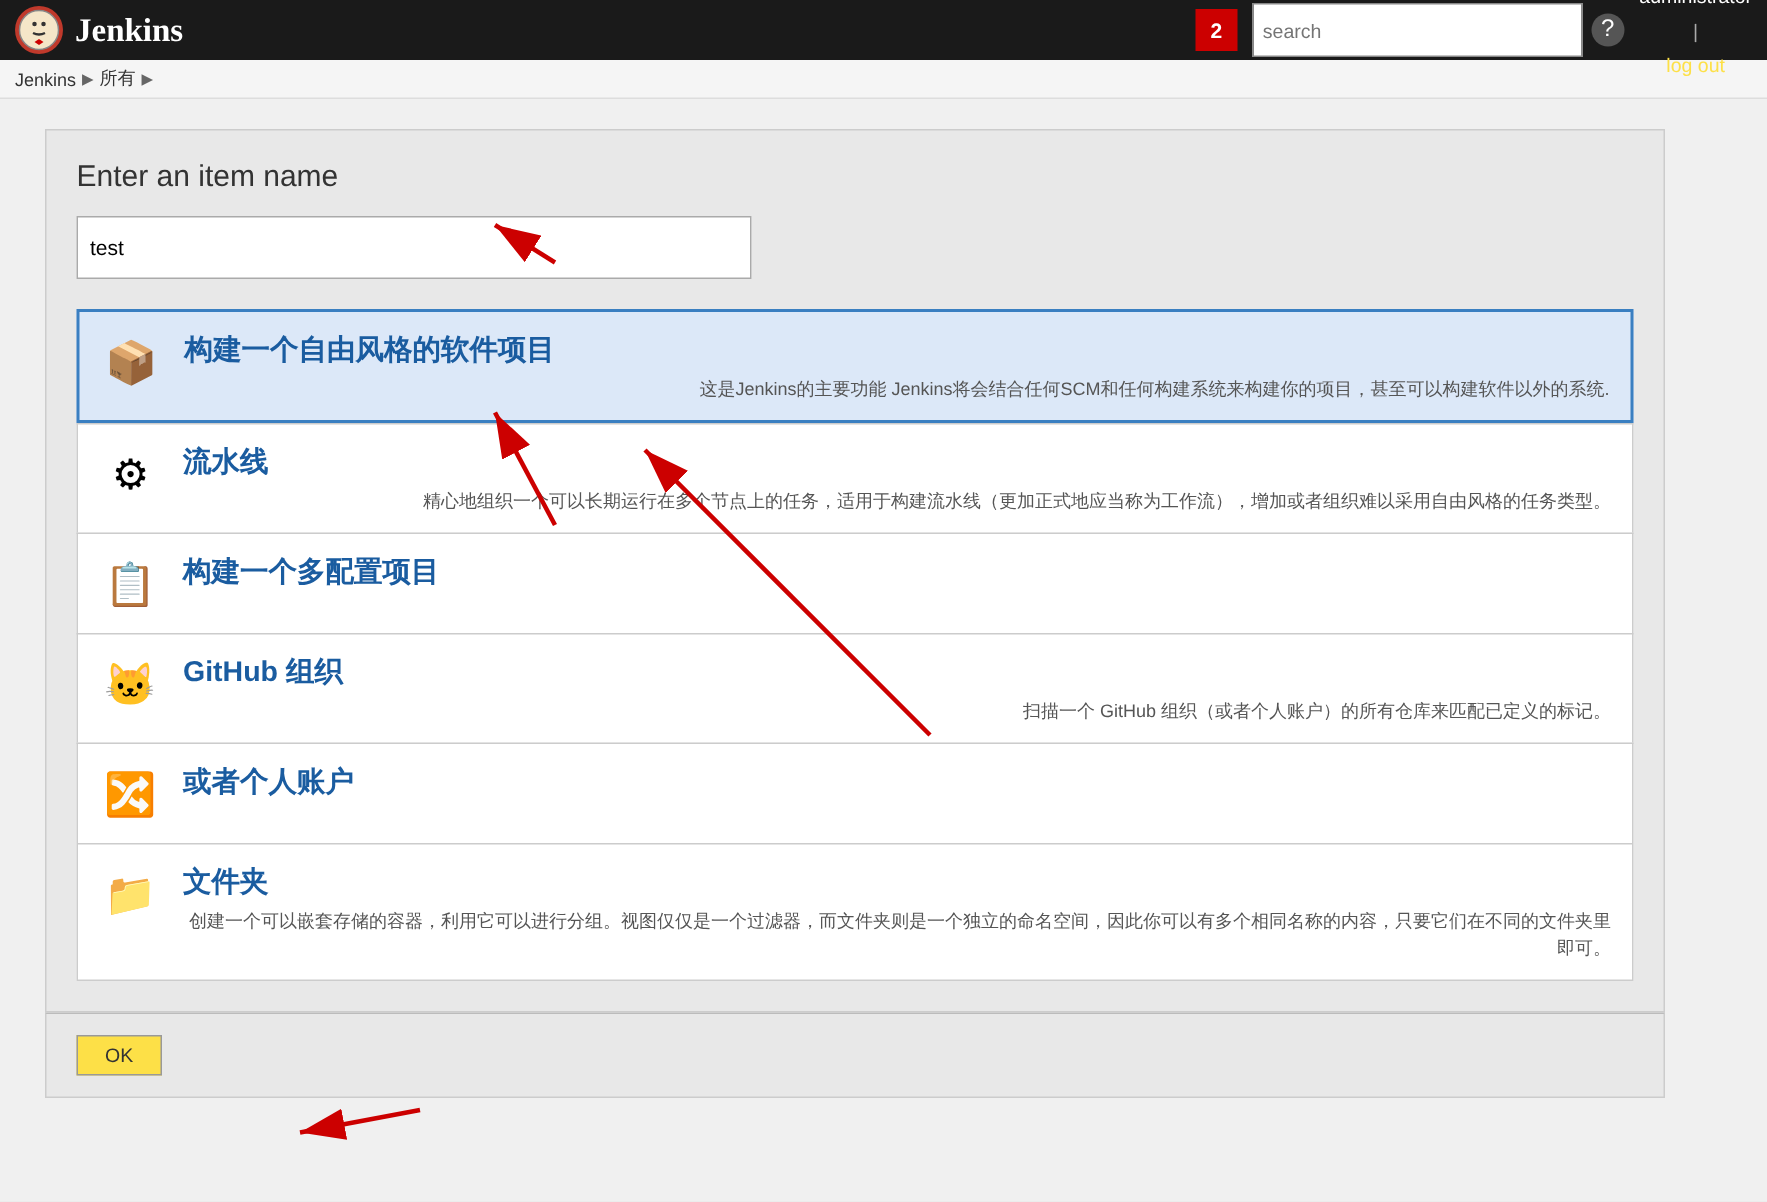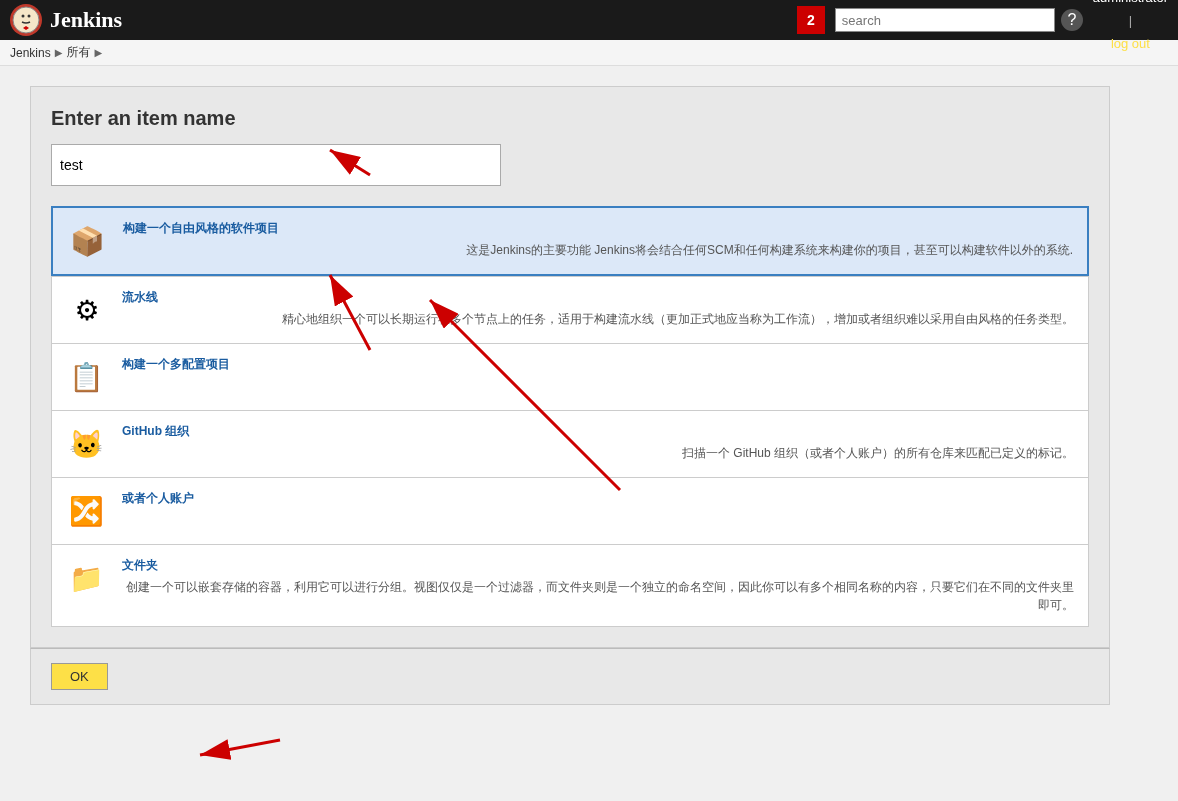--- a/index.html
+++ b/index.html
@@ -50,21 +50,21 @@
       justify-content: center;
       margin-left: auto;
     }
     #search-area {
       display: flex;
       align-items: center;
       gap: 6px;
     }
     #search-input {
       width: 220px;
-      height: 24px;
+      height: 36px;
       padding: 2px 6px;
       font-size: 13px;
       border: 1px solid #888;
       background: white;
     }
     #help-icon-btn {
       color: white;
       font-size: 16px;
       background: #555;
       border-radius: 50%;
@@ -107,21 +107,21 @@
 
     #form-panel {
       background: #e8e8e8;
       border: 1px solid #ccc;
       padding: 20px;
       max-width: 1080px;
     }
 
     #form-title {
       font-size: 20px;
-      font-weight: bold;
+      font-weight: normal;
       color: #333;
       margin-bottom: 14px;
     }
 
     #item-name-input {
       width: 450px;
       height: 42px;
       padding: 4px 8px;
       font-size: 14px;
       border: 1px solid #aaa;
@@ -164,21 +164,21 @@
       height: 42px;
       flex-shrink: 0;
       display: flex;
       align-items: center;
       justify-content: center;
       font-size: 28px;
     }
 
     .item-info { flex: 1; }
     .item-title {
-      font-size: 12px;
+      font-size: 19px;
       font-weight: bold;
       color: #1a5ca0;
       margin-bottom: 4px;
     }
     .item-desc {
       font-size: 12px;
       color: #555;
       line-height: 1.5;
       text-align: right;
     }

